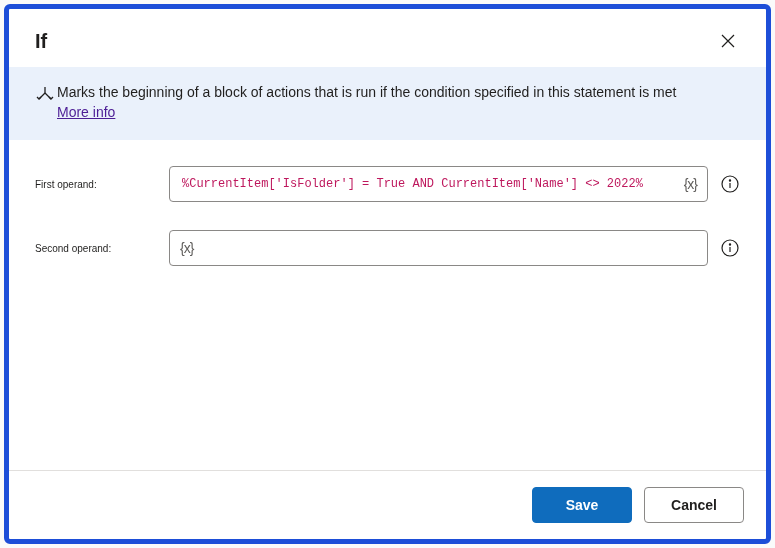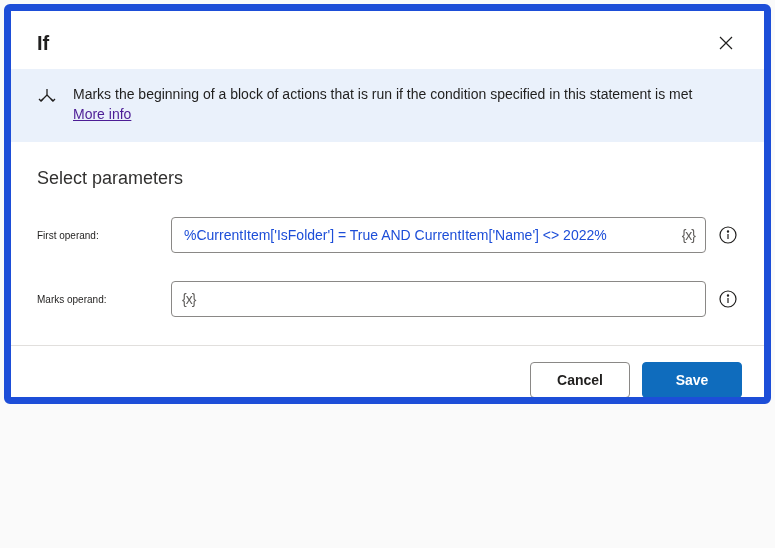--- a/index.html
+++ b/index.html
@@ -7,23 +7,23 @@
       margin: 0;
       padding: 0;
     }
     body {
       font-family: "Segoe UI", -apple-system, BlinkMacSystemFont, sans-serif;
       background: #fafafa;
       padding: 4px;
     }
     .dialog {
       width: 767px;
-      height: 400px;
-      background: #fff;
-      border: 7px solid #1d4ed8;
+      height: 540px;
+      background: #fff;
+      border: 5px solid #1d4ed8;
       border-radius: 6px;
       display: flex;
       flex-direction: column;
       overflow: hidden;
     }
     .header {
       display: flex;
       justify-content: space-between;
       align-items: center;
       padding: 16px 22px 10px 26px;
@@ -43,21 +43,21 @@
       color: #201f1e;
     }
     .close-btn svg {
       width: 16px;
       height: 16px;
     }
     .info-banner {
       background: #eaf1fb;
       padding: 16px 26px 18px 26px;
       display: flex;
-      gap: 16px;
+      gap: 2px;
       align-items: flex-start;
     }
     .banner-icon {
       flex-shrink: 0;
       width: 20px;
       height: 20px;
       margin-top: 2px;
       color: #201f1e;
     }
     .banner-text {
@@ -101,24 +101,24 @@
       border: 1px solid #8a8886;
       border-radius: 4px;
       height: 36px;
       background: #fff;
     }
     .param-input {
       flex: 1;
       border: none;
       outline: none;
       padding: 0 12px;
-      font-size: 14px;
+      font-size: 12px;
       background: transparent;
-      font-family: Liberation Sans, sans-serif;
-      color: #1d4ed8;
+      font-family: Liberation Mono, monospace;
+      color: #be185d;
     }
     .var-badge {
       font-size: 14px;
       color: #605e5c;
       padding: 0 10px;
       cursor: pointer;
       font-family: "Segoe UI", sans-serif;
       letter-spacing: -1px;
     }
     .select-wrap {
@@ -212,50 +212,49 @@
       </svg>
     </div>
     <div class="banner-text">
       <span>Marks the beginning of a block of actions that is run if the condition specified in this statement is met</span>
       <br>
       <a class="more-info">More info</a>
     </div>
   </div>
 
   <div class="content">
-    <div class="section-title">Select parameters</div>
 
     <div class="param-row">
       <div class="param-label">First operand:</div>
       <div class="param-input-wrap">
         <input class="param-input" type="text" value="%CurrentItem['IsFolder'] = True AND CurrentItem['Name'] &lt;&gt; 2022%" style="">
         <span class="var-badge">{x}</span>
       </div>
       <div class="info-icon">
         <svg viewBox="0 0 18 18" fill="none" stroke="currentColor" stroke-width="1.2">
           <circle cx="9" cy="9" r="8"></circle>
           <circle cx="9" cy="5.5" r="0.6" fill="currentColor"></circle>
           <path d="M9 8 L9 13"></path>
         </svg>
       </div>
     </div>
 
 
     <div class="param-row">
-      <div class="param-label">Marks operand:</div>
+      <div class="param-label">Second operand:</div>
       <div class="param-input-wrap">
         <span class="var-badge">{x}</span>
       </div>
       <div class="info-icon">
         <svg viewBox="0 0 18 18" fill="none" stroke="currentColor" stroke-width="1.2">
           <circle cx="9" cy="9" r="8"></circle>
           <circle cx="9" cy="5.5" r="0.6" fill="currentColor"></circle>
           <path d="M9 8 L9 13"></path>
         </svg>
       </div>
     </div>
   </div>
 
   <div class="footer">
+    <button class="btn btn-primary">Save</button>
     <button class="btn btn-secondary">Cancel</button>
-    <button class="btn btn-primary">Save</button>
   </div>
 </div>
 
 </body></html>

